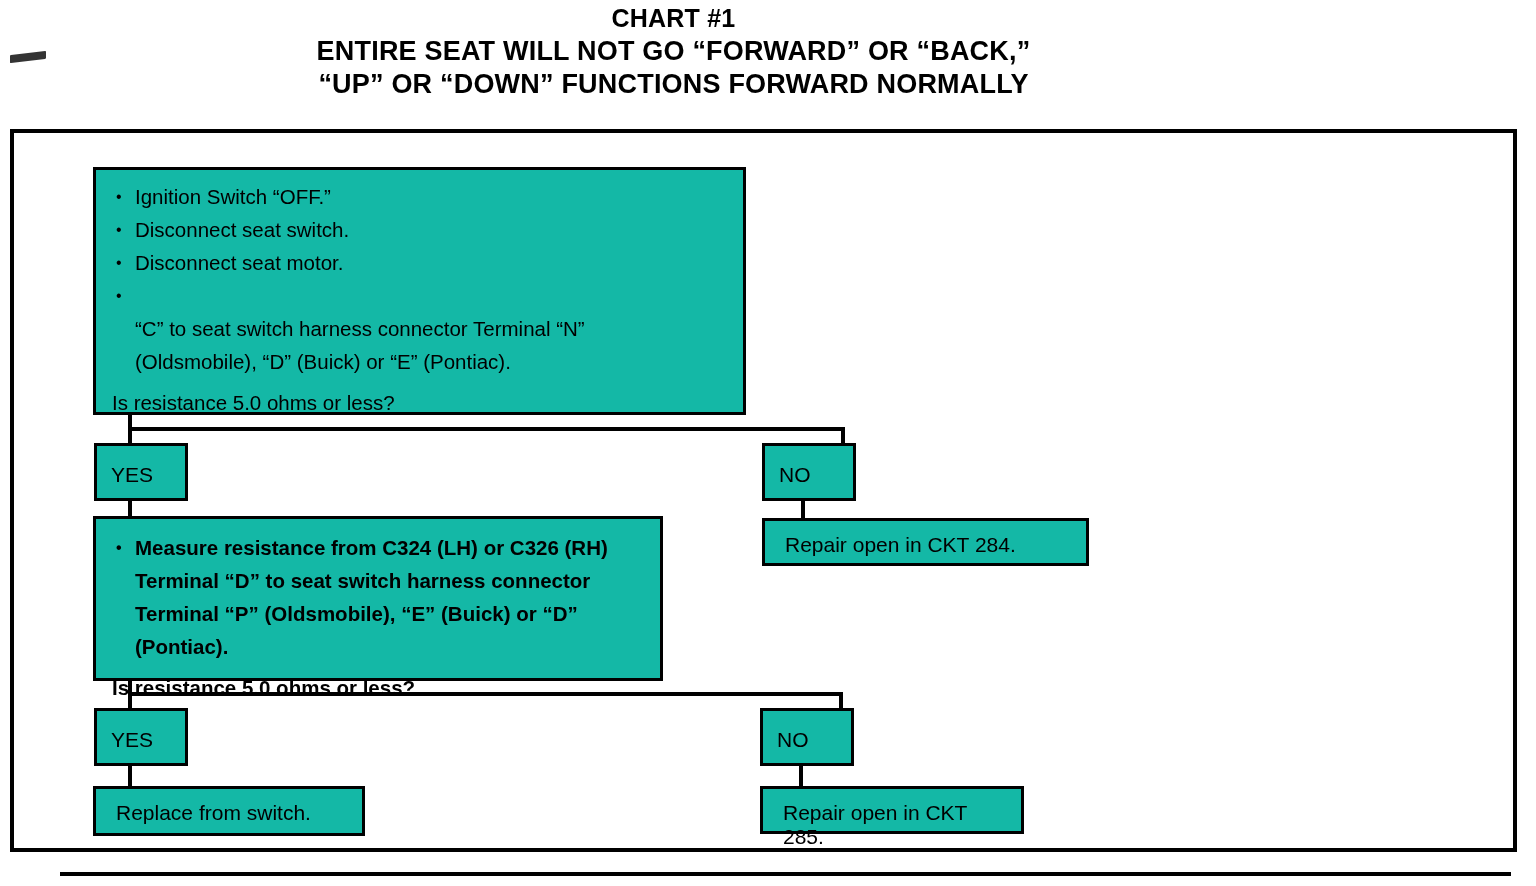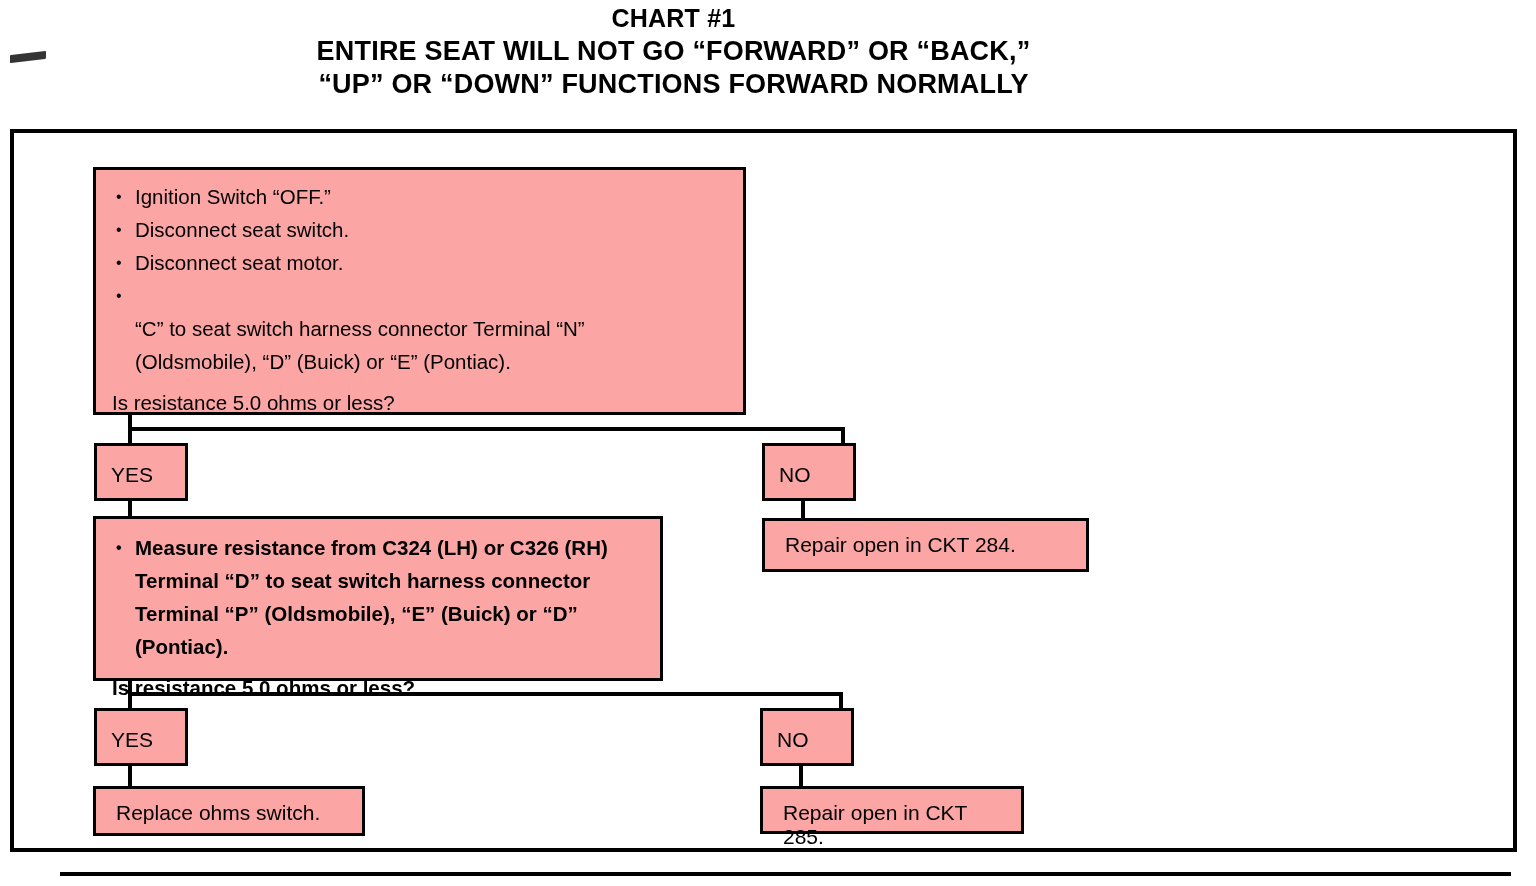--- a/index.html
+++ b/index.html
@@ -66,21 +66,21 @@
     width: 1451px;
     height: 4px;
     background: #000;
   }
 
   
   .node {
     position: absolute;
     box-sizing: border-box;
     border: 3px solid #000;
-    background: #fca5a5;
+    background: #14b8a6;
     z-index: 3;
   }
   .node-inner {
     padding: 10px 12px 8px 12px;
   }
 
   
   ul.steps {
     list-style: none;
     margin: 0;
@@ -186,21 +186,21 @@
 </div>
 
 <div class="node branch-box" style="left:94px; top:443px;">
   <span class="label">YES</span>
 </div>
 
 <div class="node branch-box" style="left:762px; top:443px;">
   <span class="label">NO</span>
 </div>
 
-<div class="node action-box" style="left:762px; top:518px; width:327px; height:54px;">
+<div class="node action-box" style="left:762px; top:518px; width:327px; height:48px;">
   <span class="label">Repair open in CKT 284.</span>
 </div>
 
 <div class="node" style="left:93px; top:516px; width:570px; height:165px;font-weight:bold;">
   <div class="node-inner" style="padding-top:12px;">
     <ul class="steps">
       <li>
         <span>Measure resistance from C324 (LH) or C326 (RH)</span><br>
         <span>Terminal “D” to seat switch harness connector</span><br>
         <span>Terminal “P” (Oldsmobile), “E” (Buick) or “D”</span><br>
@@ -213,20 +213,20 @@
 
 <div class="node branch-box" style="left:94px; top:708px;">
   <span class="label">YES</span>
 </div>
 
 <div class="node branch-box" style="left:760px; top:708px;">
   <span class="label">NO</span>
 </div>
 
 <div class="node action-box" style="left:93px; top:786px; width:272px; height:50px;">
-  <span class="label">Replace ohms switch.</span>
+  <span class="label">Replace from switch.</span>
 </div>
 
 <div class="node action-box" style="left:760px; top:786px; width:264px; height:48px;">
   <span class="label">Repair open in CKT 285.</span>
 </div>
 
 <div id="bottom-rule"></div>
 
 </body></html>

